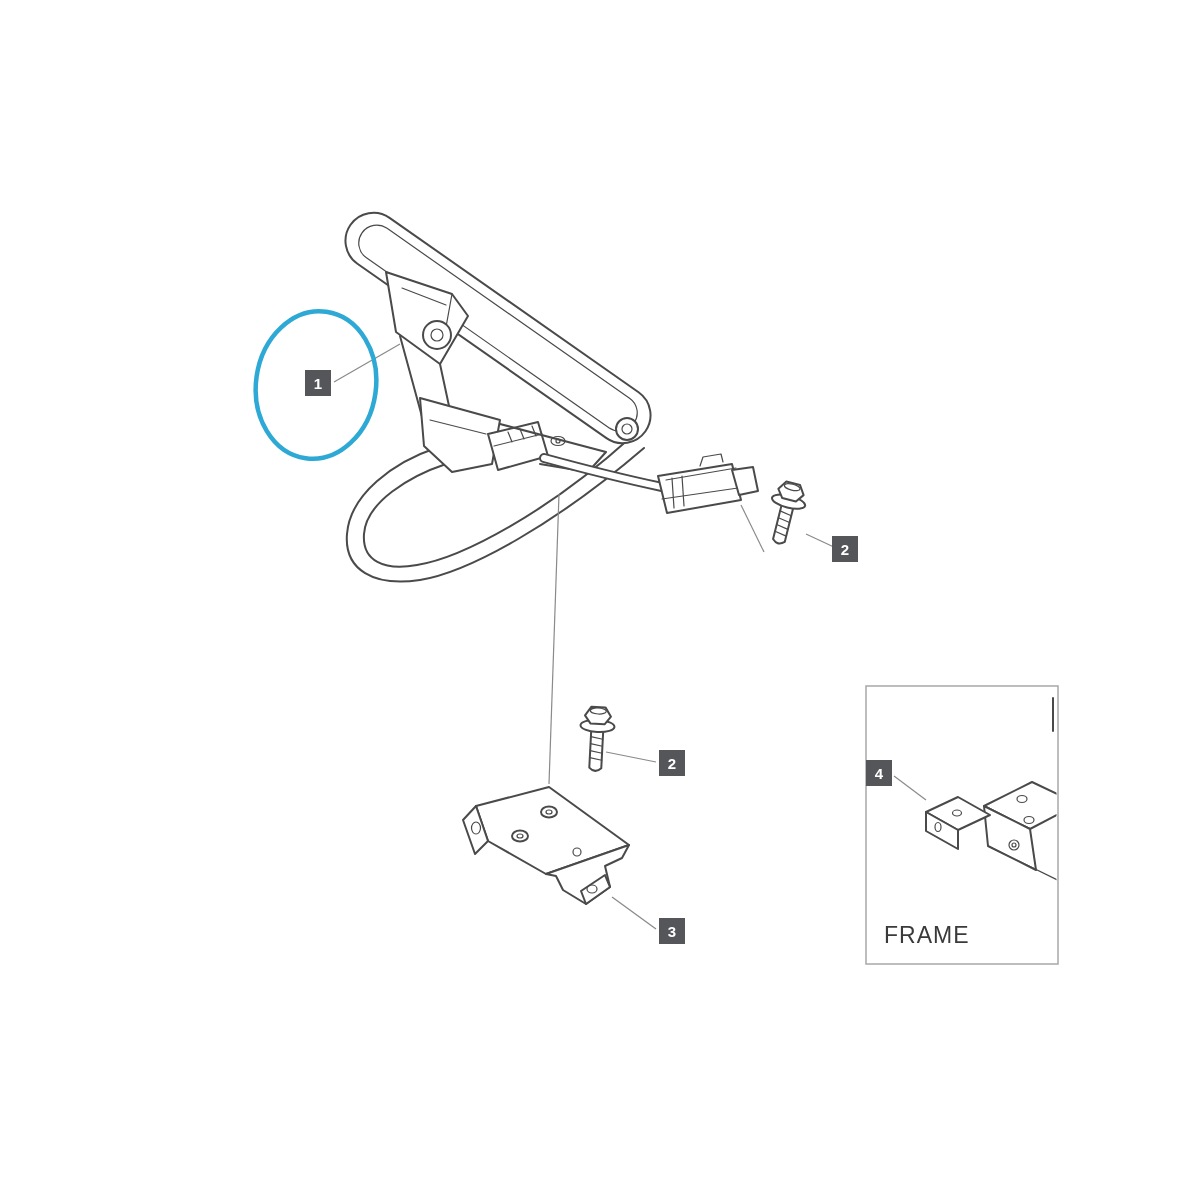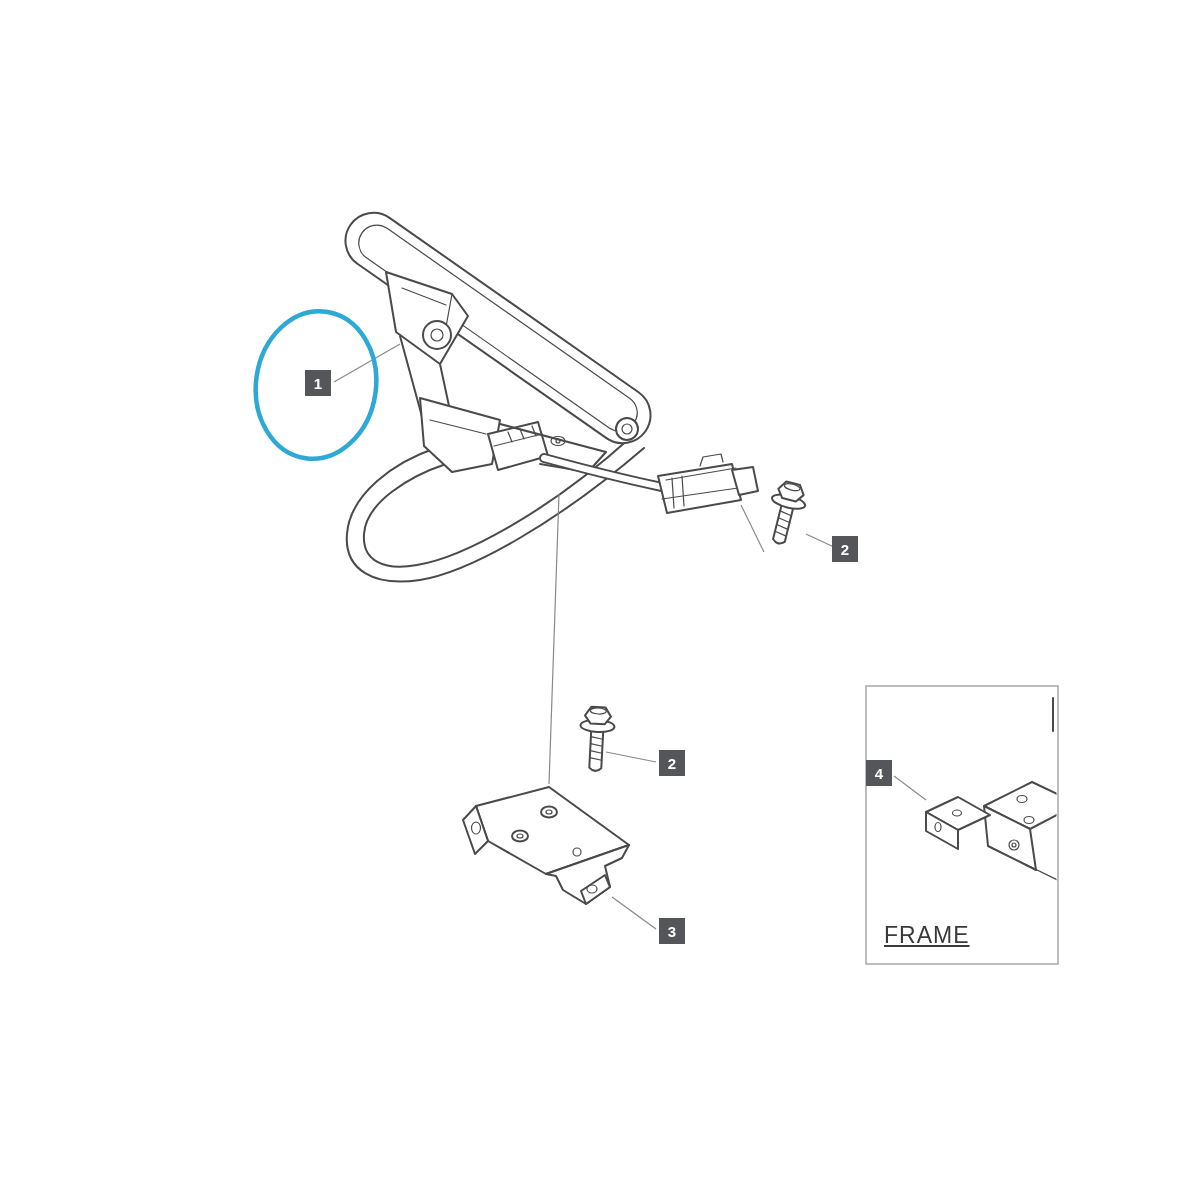--- a/index.html
+++ b/index.html
@@ -32,21 +32,20 @@
     font-weight: bold;
     display: flex; align-items: center; justify-content: center;
     user-select: none;
   }
   .inset-caption {
     position: absolute;
     left: 884px; top: 922px;
     font-size: 23px;
     color: #3a3a3a;
     letter-spacing: 1px;
-    text-decoration: underline;
   }
 </style>
 </head>
 <body>
 
 <div class="canvas">
 
   <svg class="lineart" width="1200" height="1200" viewBox="0 0 1200 1200">
 
     <g>

